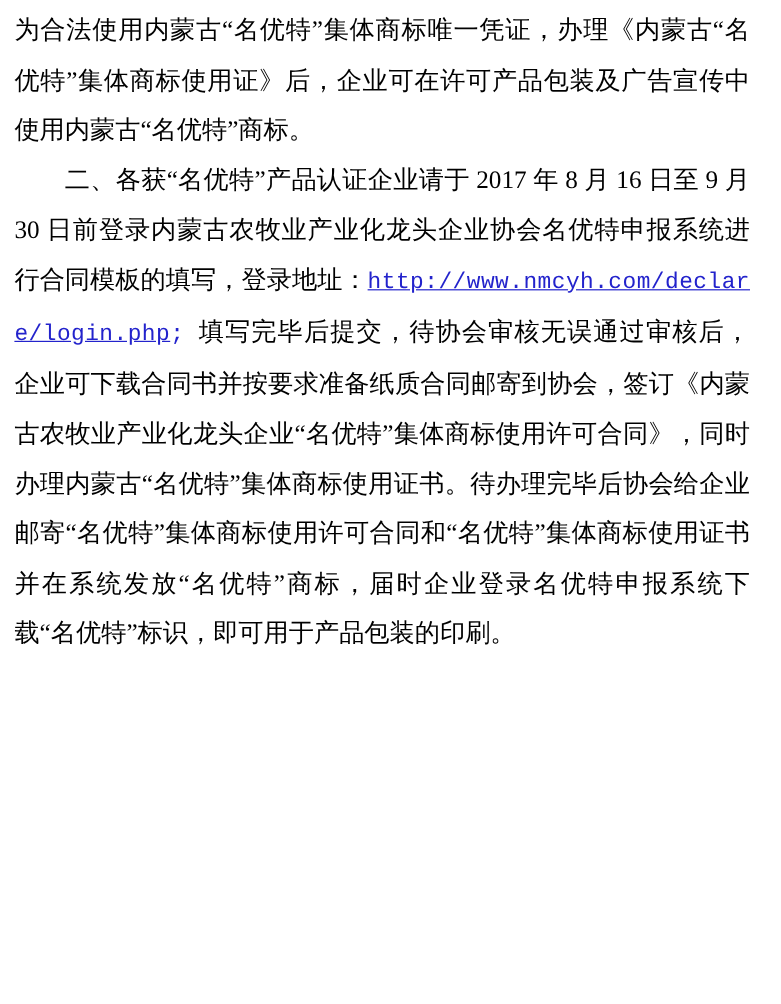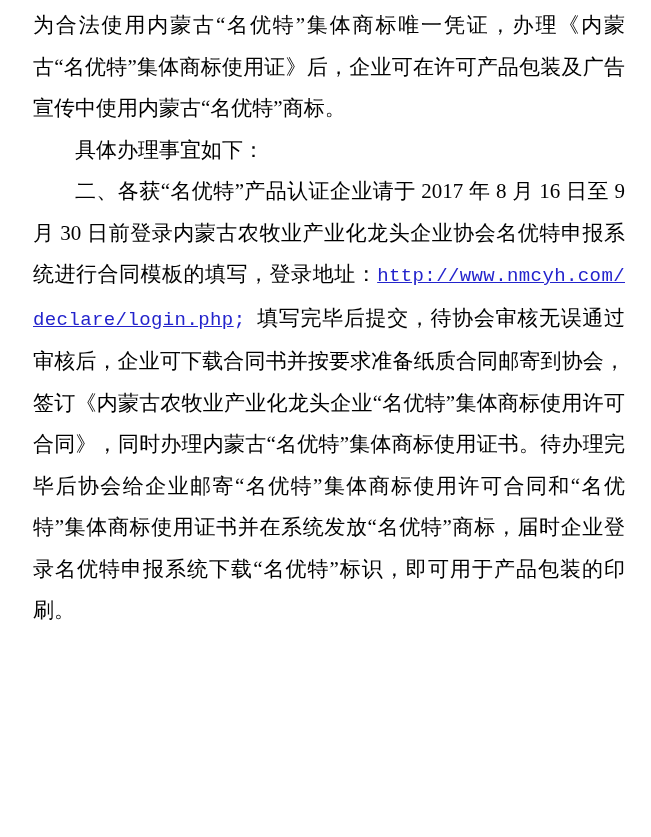--- a/index.html
+++ b/index.html
@@ -4,21 +4,21 @@
 <style>
   html, body {
     margin: 0;
     padding: 0;
     background: #ffffff;
   }
   .page {
     width: 651px;
     height: 837px;
     box-sizing: border-box;
-    padding: 5px 26px 0 33px;
+    padding: 5px 26px 0 12px;
     background: var(--bg, #ffffff);
     color: var(--text, #000000);
     font-family: "Liberation Serif", "DejaVu Serif", serif;
     font-size: 21px;
     line-height: 41.5px;
     text-align: justify;
     text-justify: inter-character;
     overflow: hidden;
   }
   .para {
@@ -44,18 +44,17 @@
     font-size: 19px;
   }
 </style>
 </head>
 <body>
 
 <div class="page">
 
   <p class="para"><span>为合法使用内蒙古“名优特”集体商标唯一凭证，办理《内蒙古“名优特”集体商标使用证》后，企业可在许可产品包装及广告宣传中使用内蒙古“名优特”商标。</span></p>
 
-  <p class="para indent"><span>具体办理事宜如下：</span></p>
 
 
   <p class="para indent"><span>二、各获“名优特”产品认证企业请于 2017 年 8 月 16 日至 9 月 30 日前登录内蒙古农牧业产业化龙头企业协会名优特申报系统进行合同模板的填写，登录地址：</span><a class="url-link">http://www.nmcyh.com/declare/login.php</a><span class="url-suffix">; </span><span>填写完毕后提交，待协会审核无误通过审核后，企业可下载合同书并按要求准备纸质合同邮寄到协会，签订《内蒙古农牧业产业化龙头企业“名优特”集体商标使用许可合同》，同时办理内蒙古“名优特”集体商标使用证书。待办理完毕后协会给企业邮寄“名优特”集体商标使用许可合同和“名优特”集体商标使用证书并在系统发放“名优特”商标，届时企业登录名优特申报系统下载“名优特”标识，即可用于产品包装的印刷。</span></p>
 
 </div>
 
 </body></html>

